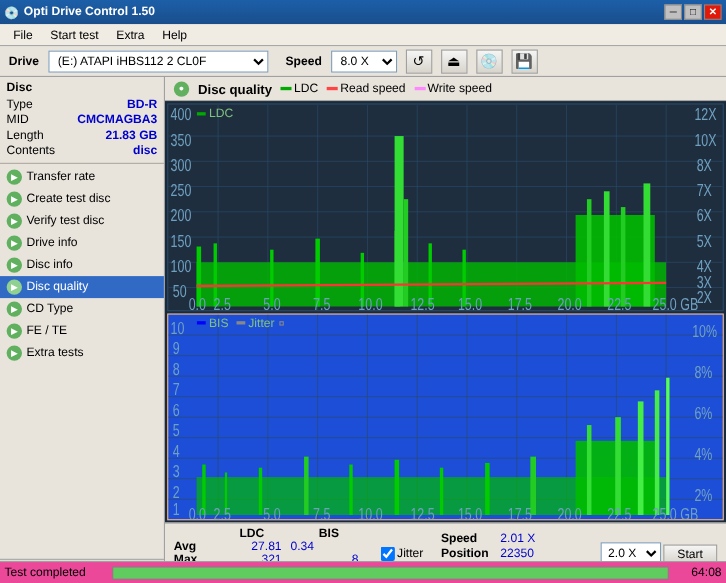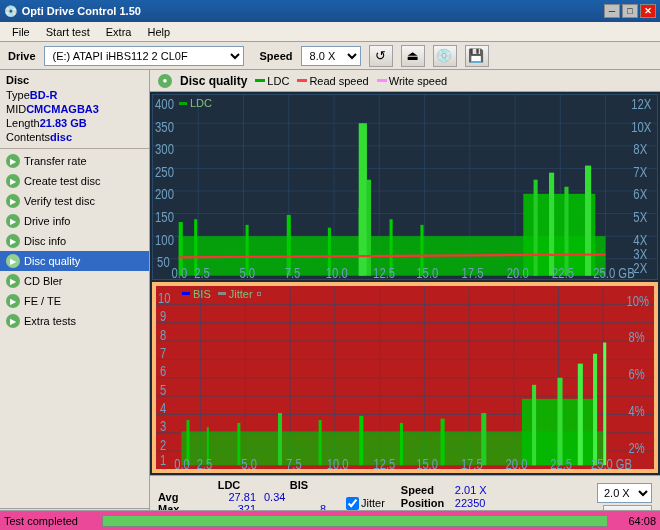--- a/index.html
+++ b/index.html
@@ -89,21 +89,21 @@
       background: #e8e4dc;
       border-right: 1px solid #a0a0a0;
       display: flex;
       flex-direction: column;
     }
     .disc-section {
       padding: 4px 6px;
       border-bottom: 1px solid #b0a8a0;
     }
     .disc-title { font-weight: bold; color: #000; font-size: 11px; margin-bottom: 2px; }
-    .disc-info-row { display: flex; justify-content: flex-start; padding: 1px 0; }
+    .disc-info-row { display: flex; justify-content: space-between; padding: 1px 0; }
     .disc-key { color: #000; }
     .disc-val { color: #0000cc; font-weight: bold; text-align: right; }
     
     .nav-items { flex: 1; padding: 2px 0; }
     .nav-item {
       display: flex; align-items: center; gap: 4px;
       padding: 3px 6px; cursor: pointer; color: #000;
     }
     .nav-item.active { background: #316ac5; color: white; }
     .nav-icon {
@@ -296,21 +296,21 @@
       <div class="nav-item">
         <div class="nav-icon">▶</div>
         <span>Disc info</span>
       </div>
       <div class="nav-item active">
         <div class="nav-icon">▶</div>
         <span>Disc quality</span>
       </div>
       <div class="nav-item">
         <div class="nav-icon">▶</div>
-        <span>CD Bler</span>
+        <span>CD Type</span>
       </div>
       <div class="nav-item">
         <div class="nav-icon">▶</div>
         <span>FE / TE</span>
       </div>
       <div class="nav-item">
         <div class="nav-icon">▶</div>
         <span>Extra tests</span>
       </div>
     </div>
@@ -418,21 +418,21 @@
           <text x="388" y="130" fill="#70a0c0" font-size="7">22.5</text>
           <text x="428" y="130" fill="#70a0c0" font-size="7">25.0 GB</text>
         </svg>
 
         <div style="position:absolute;top:2px;left:26px;color:#80c080;font-size:9px;display:flex;align-items:center;gap:3px;">
           <span style="display:inline-block;width:8px;height:3px;background:#00aa00;"></span>
           <span>LDC</span>
         </div>
       </div>
 
-      <div style="flex:1; position:relative; background:#b91c1c; border:4px solid #fdba74;">
+      <div style="flex:1; position:relative; background:#1d4ed8; border:1px solid #fdba74;">
         <svg class="chart-svg" viewBox="0 0 490 130" preserveAspectRatio="none" xmlns="http://www.w3.org/2000/svg">
 
           <line x1="0" y1="13" x2="490" y2="13" stroke="#2a4a6a" stroke-width="0.5"></line>
           <line x1="0" y1="26" x2="490" y2="26" stroke="#2a4a6a" stroke-width="0.5"></line>
           <line x1="0" y1="39" x2="490" y2="39" stroke="#2a4a6a" stroke-width="0.5"></line>
           <line x1="0" y1="52" x2="490" y2="52" stroke="#2a4a6a" stroke-width="0.5"></line>
           <line x1="0" y1="65" x2="490" y2="65" stroke="#2a4a6a" stroke-width="0.5"></line>
           <line x1="0" y1="78" x2="490" y2="78" stroke="#2a4a6a" stroke-width="0.5"></line>
           <line x1="0" y1="91" x2="490" y2="91" stroke="#2a4a6a" stroke-width="0.5"></line>
           <line x1="0" y1="104" x2="490" y2="104" stroke="#2a4a6a" stroke-width="0.5"></line>
@@ -551,21 +551,21 @@
           <div style="display:flex; gap:4px;">
             <span style="font-weight:bold; min-width:50px;">Position</span>
             <span style="color:#0000cc;">22350</span>
           </div>
           <div style="display:flex; gap:4px;">
             <span style="font-weight:bold; min-width:50px;">Samples</span>
             <span style="color:#0000cc;">530726</span>
           </div>
         </div>
 
-        <div style="display:flex; flex-direction:column; align-items:flex-end; gap:2px; margin-left:auto;">
+        <div style="display:flex; flex-direction:row; align-items:flex-end; gap:2px; margin-left:auto;">
           <select class="speed-select2">
             <option>2.0 X</option>
           </select>
           <button class="start-btn">Start</button>
         </div>
       </div>
     </div>
 
   </div>
 

